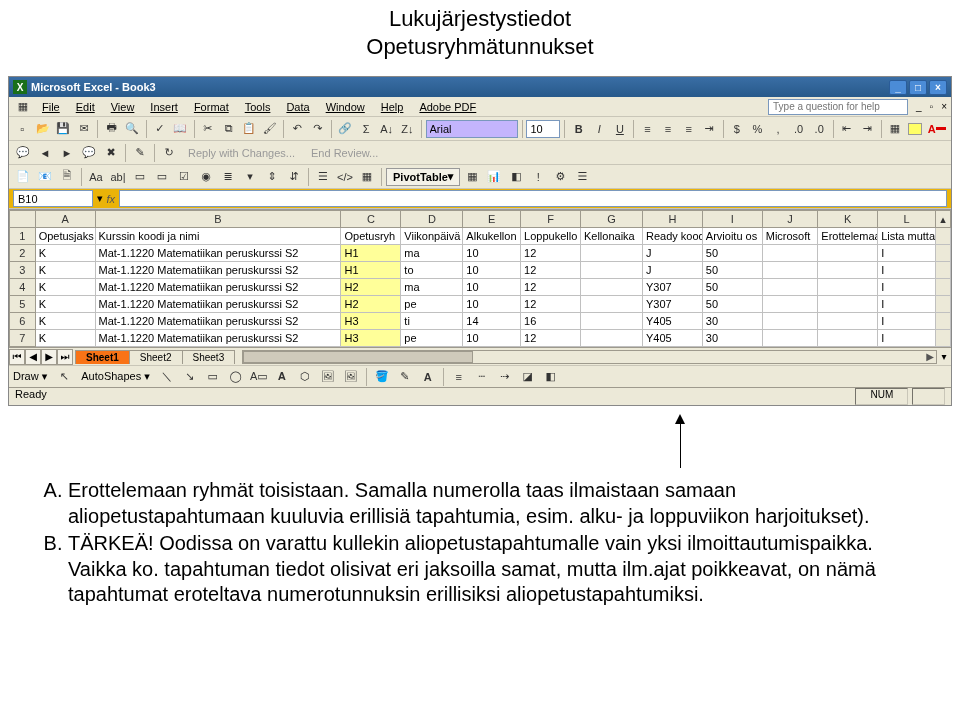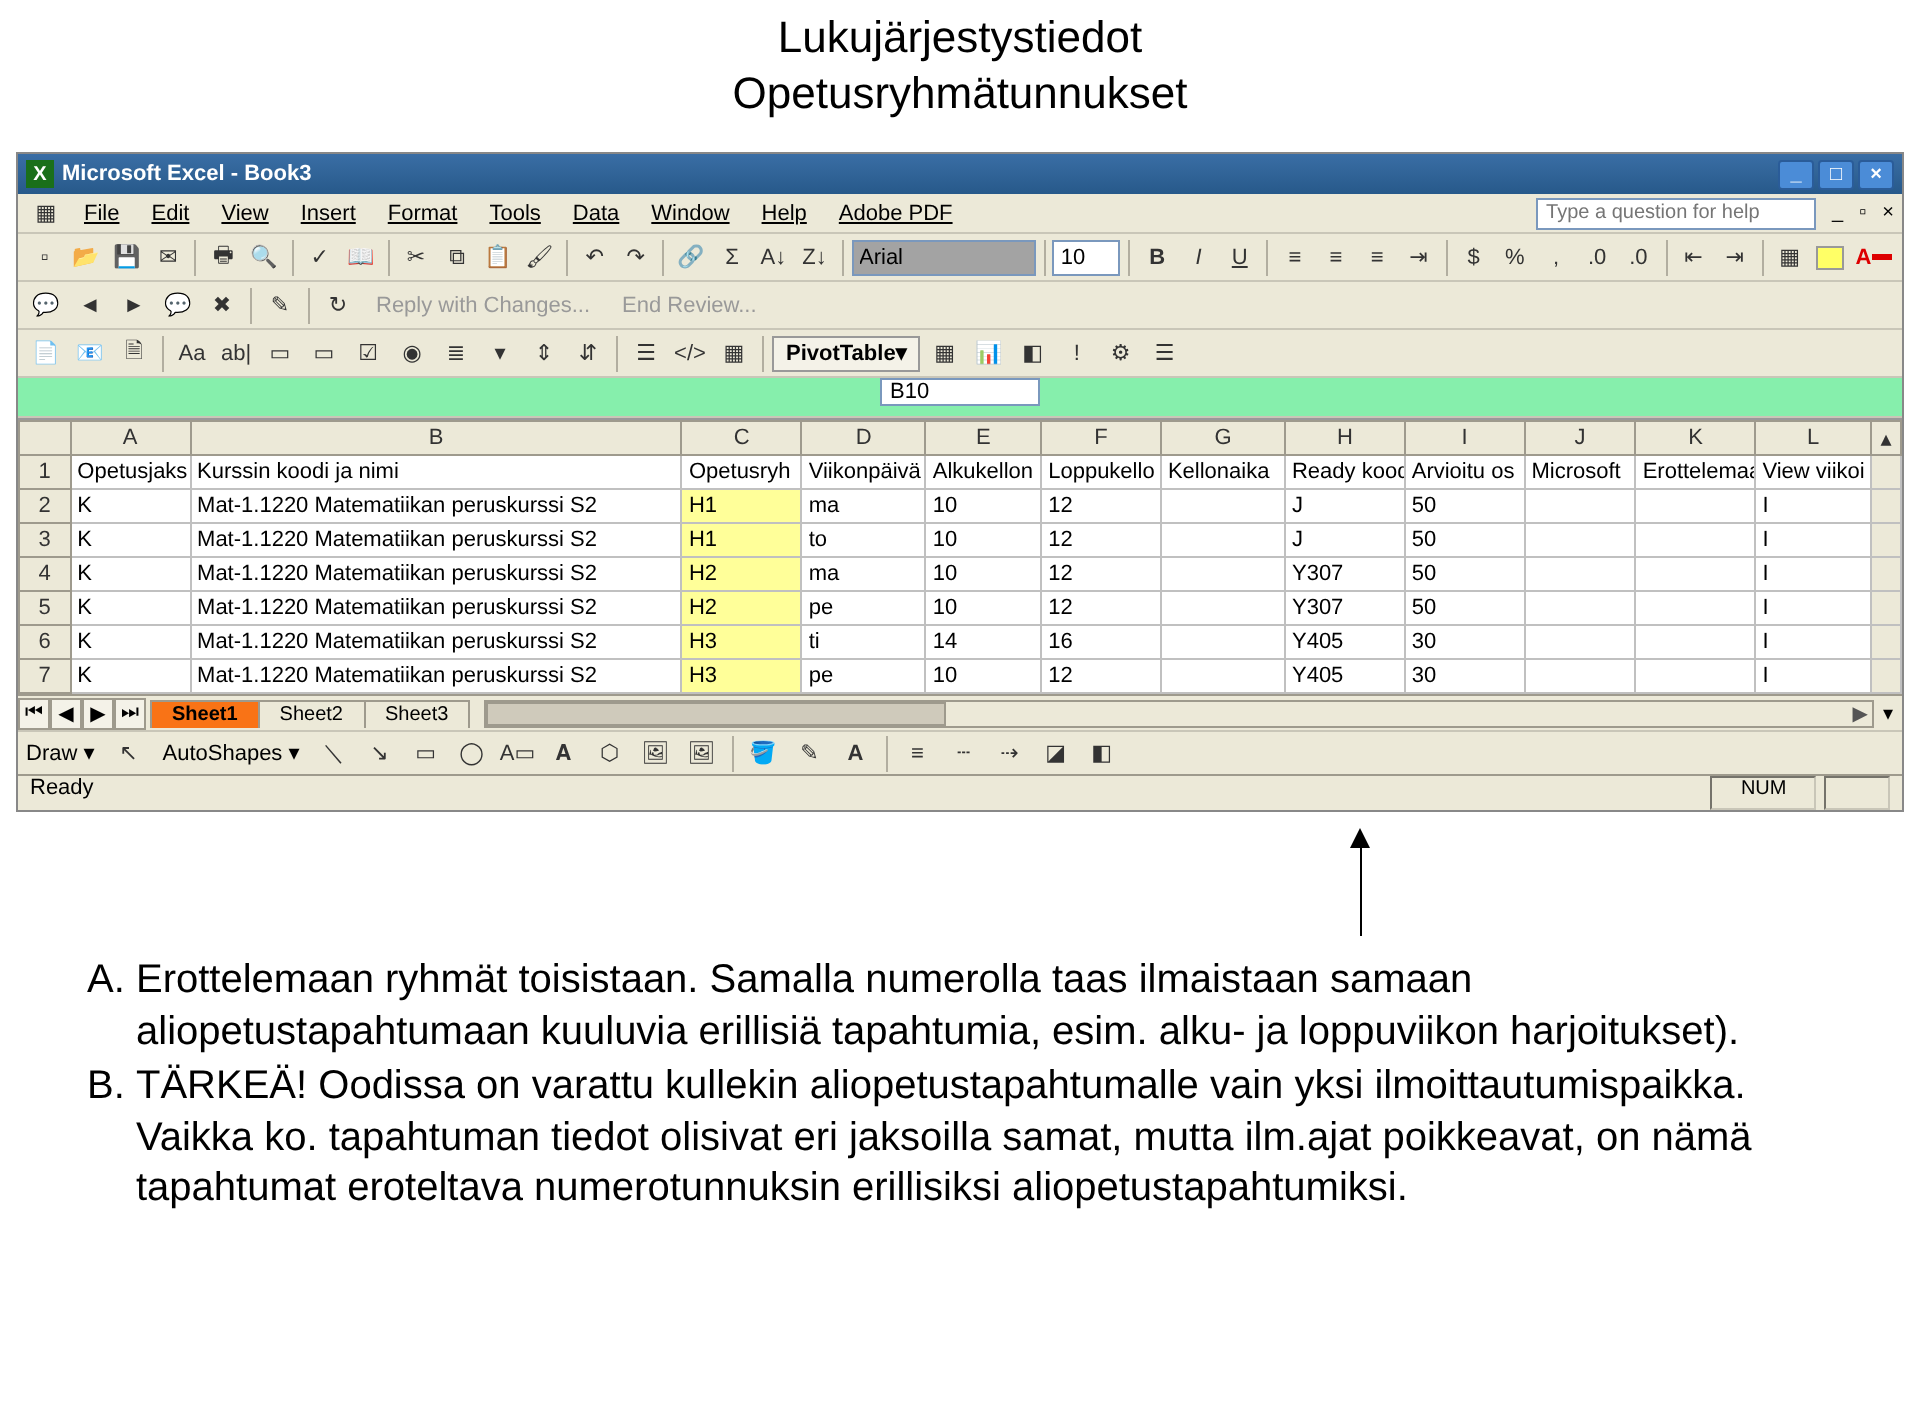--- a/index.html
+++ b/index.html
@@ -49,28 +49,28 @@
   .toolbar {
     display: flex; align-items: center; height: 24px; padding: 1px 4px;
     border-bottom: 1px solid #c9c6b8; gap: 2px; flex-wrap: nowrap; overflow: hidden;
   }
   .tbtn {
     width: 20px; height: 20px; display: inline-flex; align-items: center;
     justify-content: center; font-size: 11px; color: #333;
     border: 1px solid transparent; border-radius: 2px;
   }
   .sep { width: 1px; height: 18px; background: #b2aea0; margin: 0 2px; }
-  .font-box { width: 92px; height: 18px; border: 1px solid #7a98bd; background: #a3a3a3; font-size: 11px; padding: 0 3px; }
+  .font-box { width: 92px; height: 18px; border: 1px solid #7a98bd; background: #c4b5fd; font-size: 11px; padding: 0 3px; }
   .size-box { width: 34px; height: 18px; border: 1px solid #7a98bd; background: #fff; font-size: 11px; padding: 0 3px; }
   .fill-block { width: 14px; height: 12px; background: #ffff66; border: 1px solid #999; display:inline-block; }
   .color-block { width: 14px; height: 3px; background: #d00; display:inline-block; }
   .pivot-label { padding: 0 6px; border: 1px solid #999; height: 18px; display:inline-flex; align-items:center; background:#f4f2e8; font-size:11px;font-weight:bold; }
 
   
-  .fxrow { display: flex; align-items: center; height: 20px; background: #86efac; border-bottom: 1px solid #c9c6b8; padding: 0 4px; gap: 4px; flex-direction: column; }
+  .fxrow { display: flex; align-items: center; height: 20px; background: #eab308; border-bottom: 1px solid #c9c6b8; padding: 0 4px; gap: 4px; }
   .namebox { width: 80px; height: 17px; border: 1px solid #7a98bd; background:#fff; font-size: 11px; padding: 0 4px; display: inline-flex; align-items: center; }
   .fxlabel { font-style: italic; color: #555; }
   .fxbar { flex: 1; height: 17px; border: 1px solid #7a98bd; background: #fff; }
 
   
   .grid-wrap { background: #fff; border-top: 1px solid #999; position: relative; }
   .grid { border-collapse: collapse; width: 100%; font-size: 11px; table-layout: fixed; }
   .grid th, .grid td {
     border: 1px solid #c0c0c0; height: 17px; padding: 0 3px;
     overflow: hidden; white-space: nowrap; text-overflow: clip;
@@ -328,21 +328,21 @@
             <td>Kurssin koodi ja nimi</td>
             <td>Opetusryh</td>
             <td>Viikonpäivä</td>
             <td>Alkukellon</td>
             <td>Loppukello</td>
             <td>Kellonaika</td>
             <td>Ready koodi</td>
             <td>Arvioitu os</td>
             <td>Microsoft</td>
             <td>Erottelemaan</td>
-            <td>View viikoi</td>
+            <td>Lista mutta</td>
             <td class="rscroll"></td>
           </tr>
           <tr>
             <td class="rowhdr">2</td>
             <td>K</td>
             <td>Mat-1.1220 Matematiikan peruskurssi S2</td>
             <td class="hl">H1</td>
             <td>ma</td>
             <td>10</td>
             <td>12</td>

